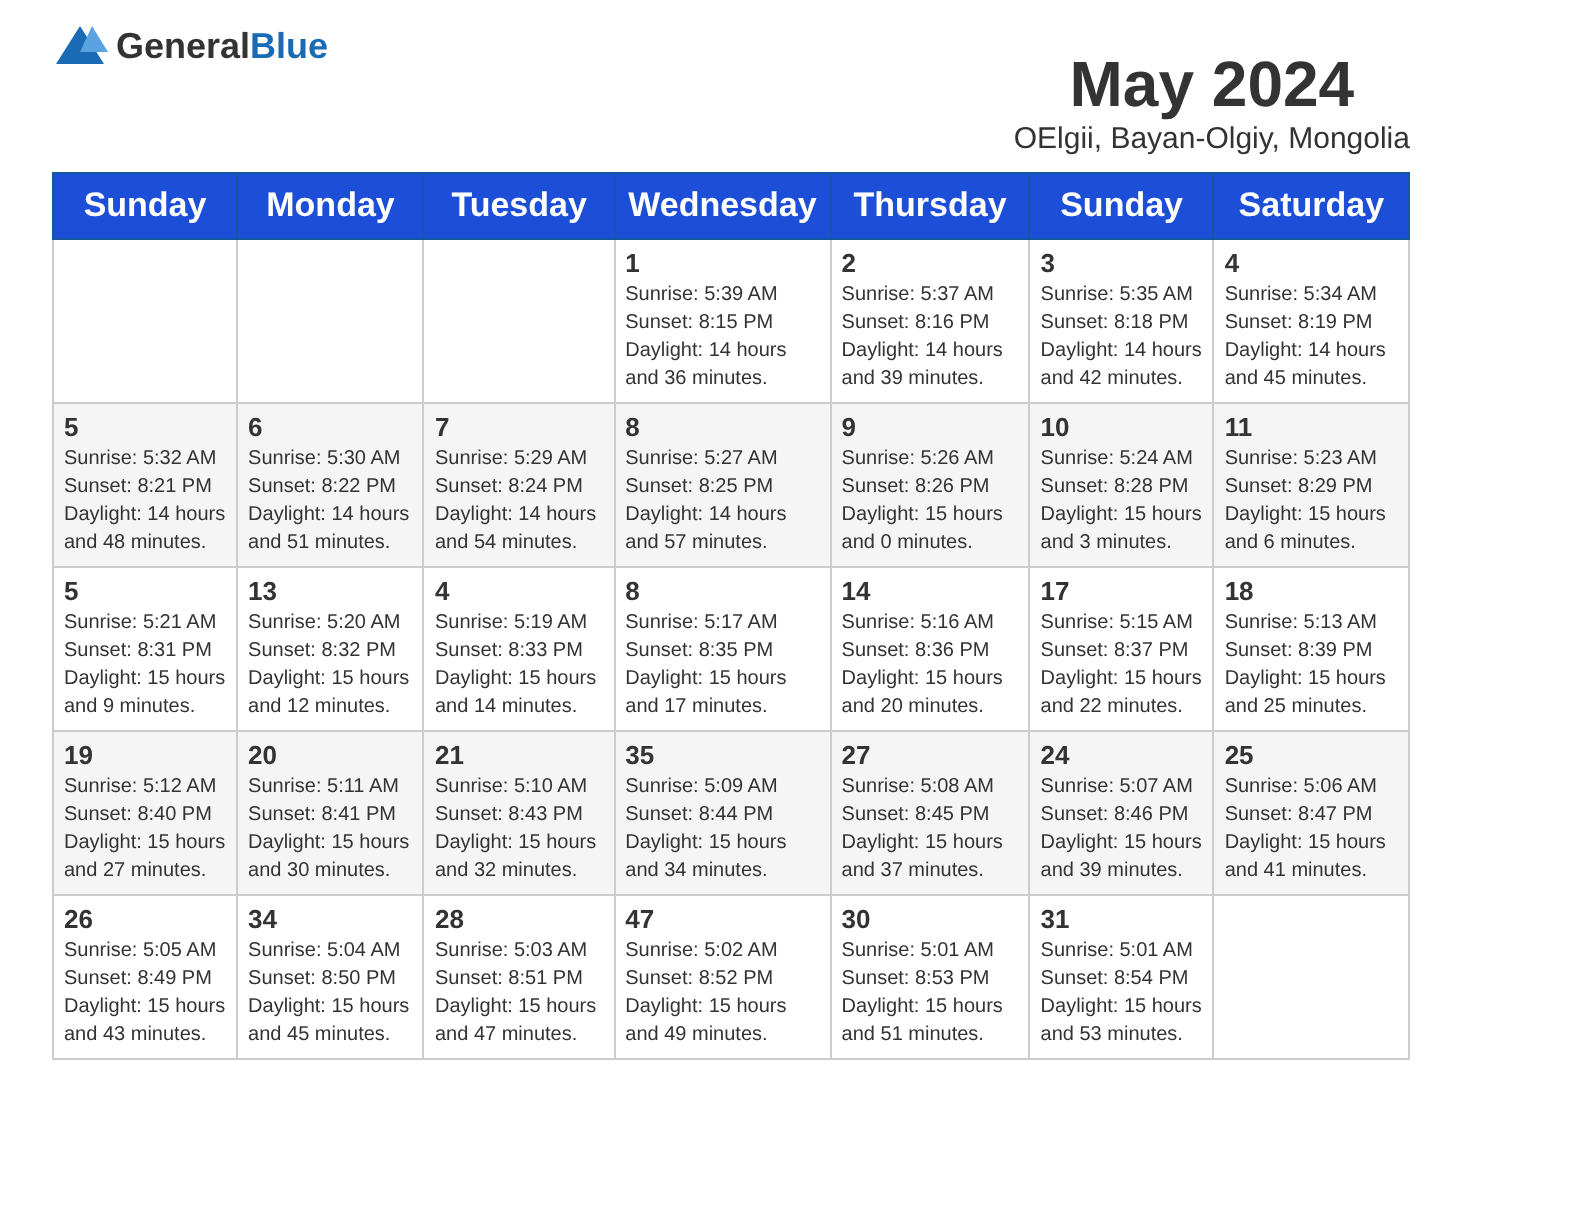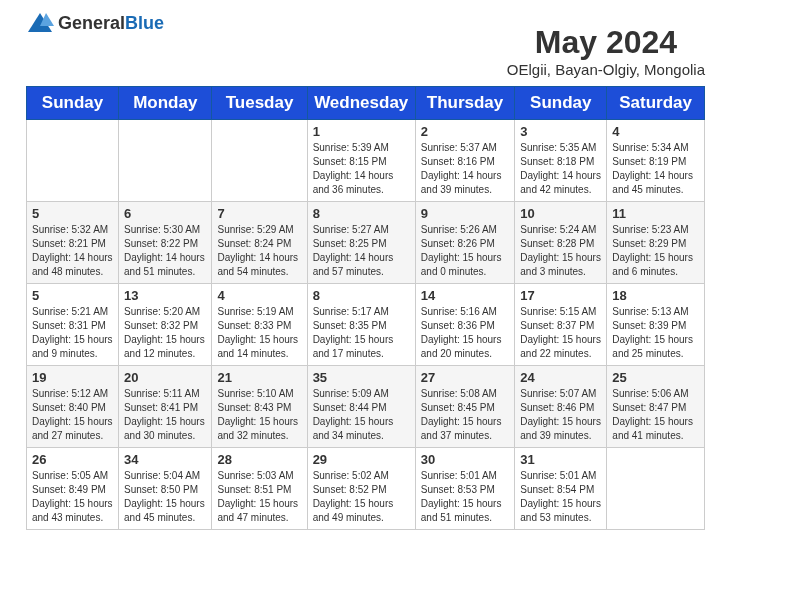--- a/index.html
+++ b/index.html
@@ -252,21 +252,21 @@
           </td>
           <td>
             <span class="day-number">34</span>
             <div class="day-info">Sunrise: 5:04 AM<br>Sunset: 8:50 PM<br>Daylight: 15 hours<br>and 45 minutes.</div>
           </td>
           <td>
             <span class="day-number">28</span>
             <div class="day-info">Sunrise: 5:03 AM<br>Sunset: 8:51 PM<br>Daylight: 15 hours<br>and 47 minutes.</div>
           </td>
           <td>
-            <span class="day-number">29</span>
+            <span class="day-number">47</span>
             <div class="day-info">Sunrise: 5:02 AM<br>Sunset: 8:52 PM<br>Daylight: 15 hours<br>and 49 minutes.</div>
           </td>
           <td>
             <span class="day-number">30</span>
             <div class="day-info">Sunrise: 5:01 AM<br>Sunset: 8:53 PM<br>Daylight: 15 hours<br>and 51 minutes.</div>
           </td>
           <td>
             <span class="day-number">31</span>
             <div class="day-info">Sunrise: 5:01 AM<br>Sunset: 8:54 PM<br>Daylight: 15 hours<br>and 53 minutes.</div>
           </td>

